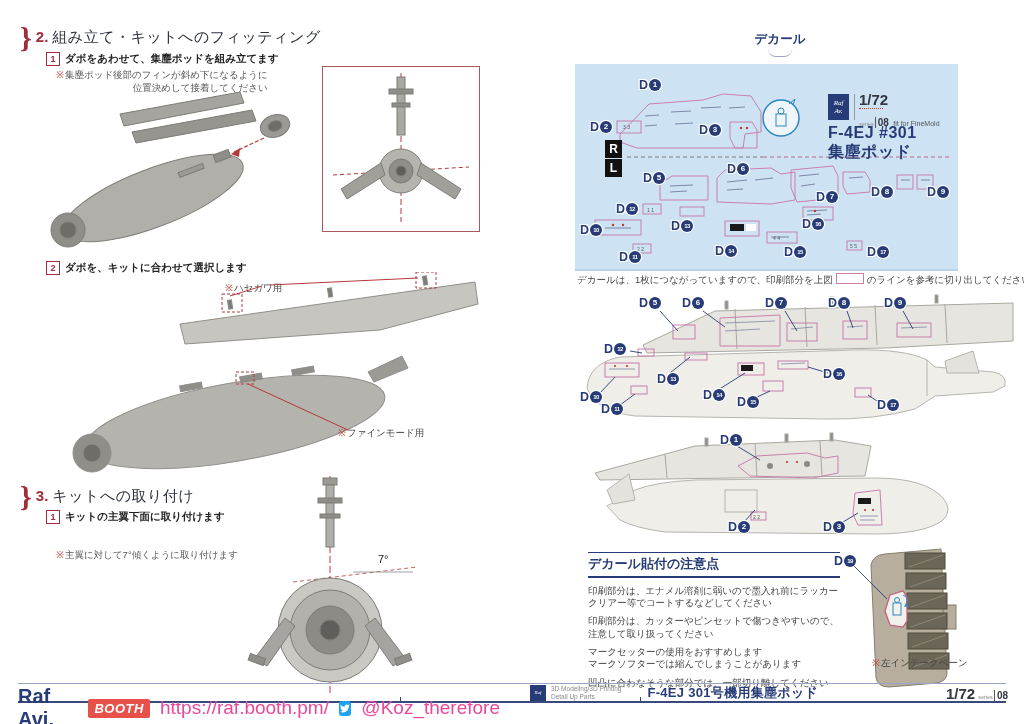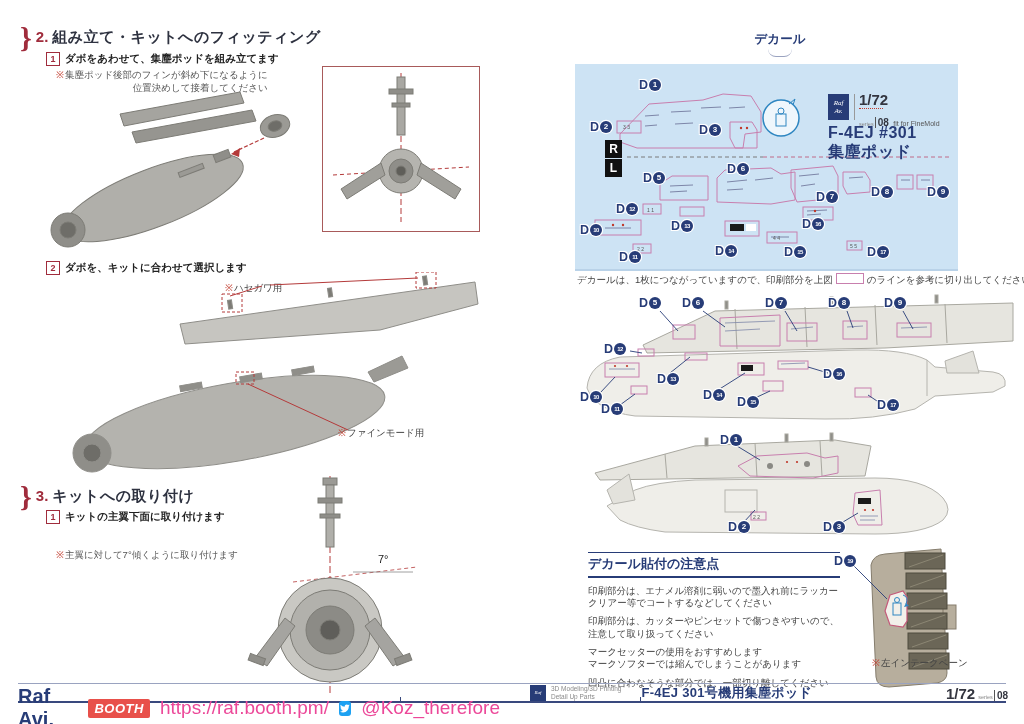--- a/index.html
+++ b/index.html
@@ -3,21 +3,21 @@
 <meta charset="utf-8">
 <style>
   html,body{margin:0;padding:0;background:#e9e9e9;}
   #page{position:relative;width:1024px;height:724px;background:#ffffff;overflow:hidden;
         font-family:"Liberation Sans",sans-serif;color:#333;}
   .abs{position:absolute;}
   
   .sec-head{display:flex;align-items:flex-start;gap:4px;}
   .brace{font-family:"Liberation Serif",serif;color:#a02c3c;font-size:30px;line-height:22px;font-weight:bold;}
   .sec-num{color:#a02c3c;font-weight:bold;font-size:15px;line-height:20px;}
-  .sec-title{color:#2e3240;font-weight:bold;font-size:15px;line-height:20px;letter-spacing:.5px;}
+  .sec-title{color:#2e3240;font-weight:normal;font-size:15px;line-height:20px;letter-spacing:.5px;}
   .step{display:flex;align-items:center;gap:5px;}
   .stepnum{width:12px;height:12px;border:1.3px solid #a02c3c;color:#a02c3c;font-size:9px;font-weight:bold;
            display:inline-flex;align-items:center;justify-content:center;background:#fff;}
   .steptext{font-size:10.5px;font-weight:bold;color:#222;}
   .note{font-size:9.5px;color:#555;line-height:1.35;white-space:pre-line;}
   .ast{color:#c0392b;margin-right:1px;}
   .minilabel{font-size:9.5px;color:#444;white-space:nowrap;}
   
   .dl{position:absolute;display:flex;align-items:center;gap:1px;z-index:6;}
   .dl .dd{font-weight:bold;font-size:12.5px;color:#273c77;line-height:1;
@@ -563,21 +563,21 @@
   </div>
 
   <div class="footer" style="left:530px;top:684px;width:478px;">
     <span class="logo-box" style="width:16px;height:16px;font-size:5px;">
       <span>Raf</span>
     </span>
     <span class="f-sub" style="margin-left:5px;">
       <div>3D Modeling/3D Printing</div>
       <div>Detail Up Parts</div>
     </span>
-    <span class="f-title" style="margin-left:20px;">F-4EJ 301号機用集塵ポッド</span>
+    <span class="f-title" style="margin-left:26px;">F-4EJ 301号機用集塵ポッド</span>
     <span style="margin-left:auto;display:flex;align-items:baseline;">
       <span class="scale-big">1/72</span>
       <span class="series-sm" style="margin-left:3px;">series</span>
       <span class="series-num">08</span>
     </span>
   </div>
 
 </div>
 
 </body></html>

